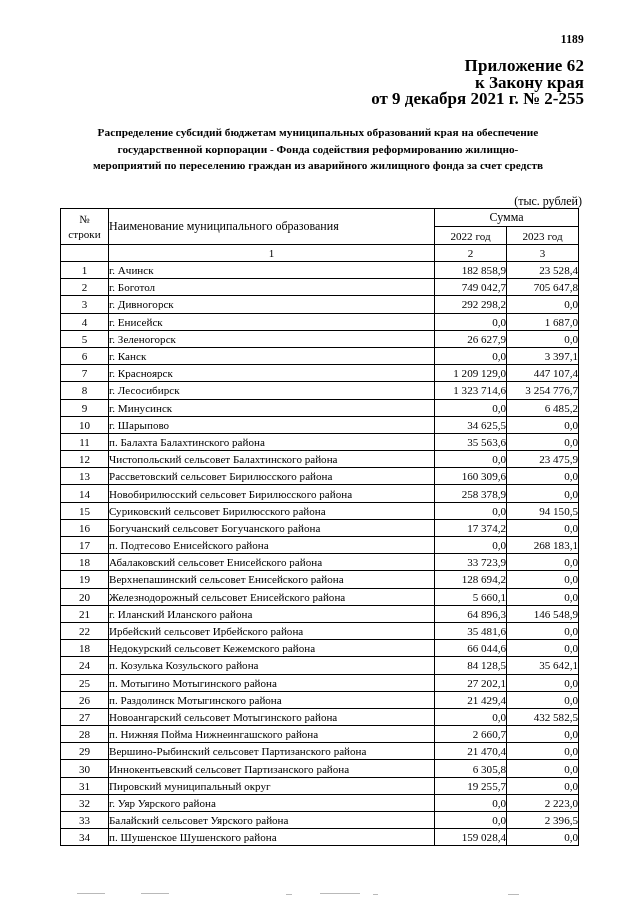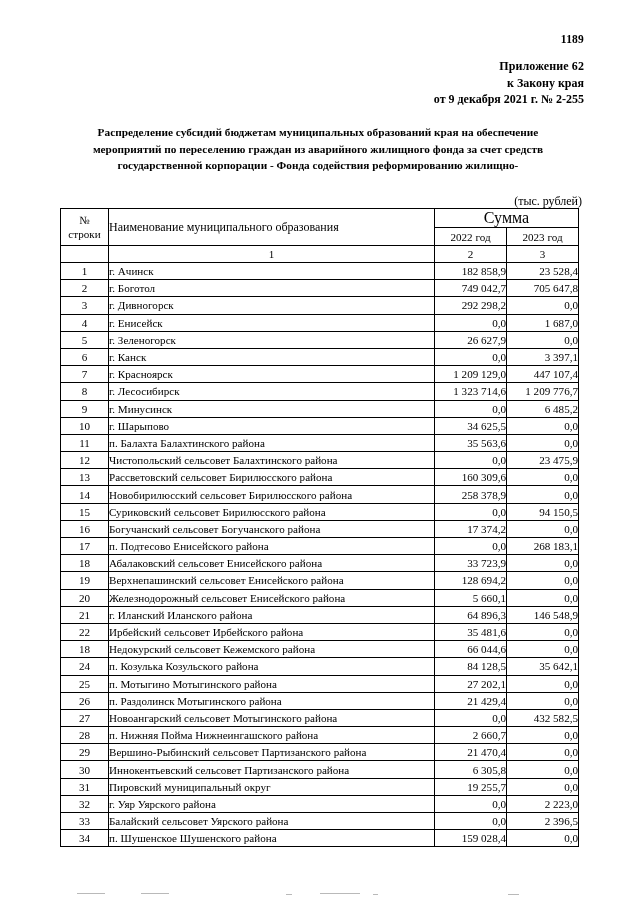--- a/index.html
+++ b/index.html
@@ -33,21 +33,21 @@
     font-weight: bold;
     letter-spacing: 0.2px;
   }
 
   
   .doc-ref {
     position: absolute;
     top: 58px;
     right: 50px;
     text-align: right;
-    font-size: 12px;
+    font-size: 17px;
     line-height: 16.5px;
   }
   .doc-ref .ref-appendix {
     font-weight: bold;
     letter-spacing: 0.1px;
   }
   .doc-ref .ref-line {
     font-weight: bold;
   }
 
@@ -106,21 +106,21 @@
     height: 34px;
   }
   th.head-name {
     text-align: left;
     font-weight: normal;
     font-size: 12px;
     height: 34px;
   }
   th.head-sum {
     font-weight: normal;
-    font-size: 16px;
+    font-size: 12px;
     height: 17px;
   }
   th.head-year {
     text-align: center;
     font-weight: normal;
     font-size: 11.1px;
     height: 17px;
     margin-left: 8px;
   }
 
@@ -179,22 +179,22 @@
   <div class="page-number">1189</div>
 
   <div class="doc-ref">
     <div class="ref-appendix">Приложение 62</div>
     <div class="ref-line">к Закону края</div>
     <div class="ref-line">от 9 декабря 2021 г. № 2-255</div>
   </div>
 
   <div class="doc-title">
     <div>Распределение субсидий бюджетам муниципальных образований края на обеспечение</div>
+    <div>государственной корпорации - Фонда содействия реформированию жилищно-</div>
     <div>мероприятий по переселению граждан из аварийного жилищного фонда за счет средств</div>
-    <div>государственной корпорации - Фонда содействия реформированию жилищно-</div>
   </div>
 
   <div class="units-label">(тыс. рублей)</div>
 
   <div class="table-wrap">
     <table class="subsidy">
       <colgroup>
         <col class="c-num">
         <col class="c-name">
         <col class="c-y2022">
@@ -260,21 +260,21 @@
           <tr>
             <td class="cell-num">7</td>
             <td class="cell-name">г. Красноярск</td>
             <td class="cell-val">1 209 129,0</td>
             <td class="cell-val">447 107,4</td>
           </tr>
           <tr>
             <td class="cell-num">8</td>
             <td class="cell-name">г. Лесосибирск</td>
             <td class="cell-val">1 323 714,6</td>
-            <td class="cell-val">1 209 776,7</td>
+            <td class="cell-val">3 254 776,7</td>
           </tr>
           <tr>
             <td class="cell-num">9</td>
             <td class="cell-name">г. Минусинск</td>
             <td class="cell-val">0,0</td>
             <td class="cell-val">6 485,2</td>
           </tr>
           <tr>
             <td class="cell-num">10</td>
             <td class="cell-name">г. Шарыпово</td>

